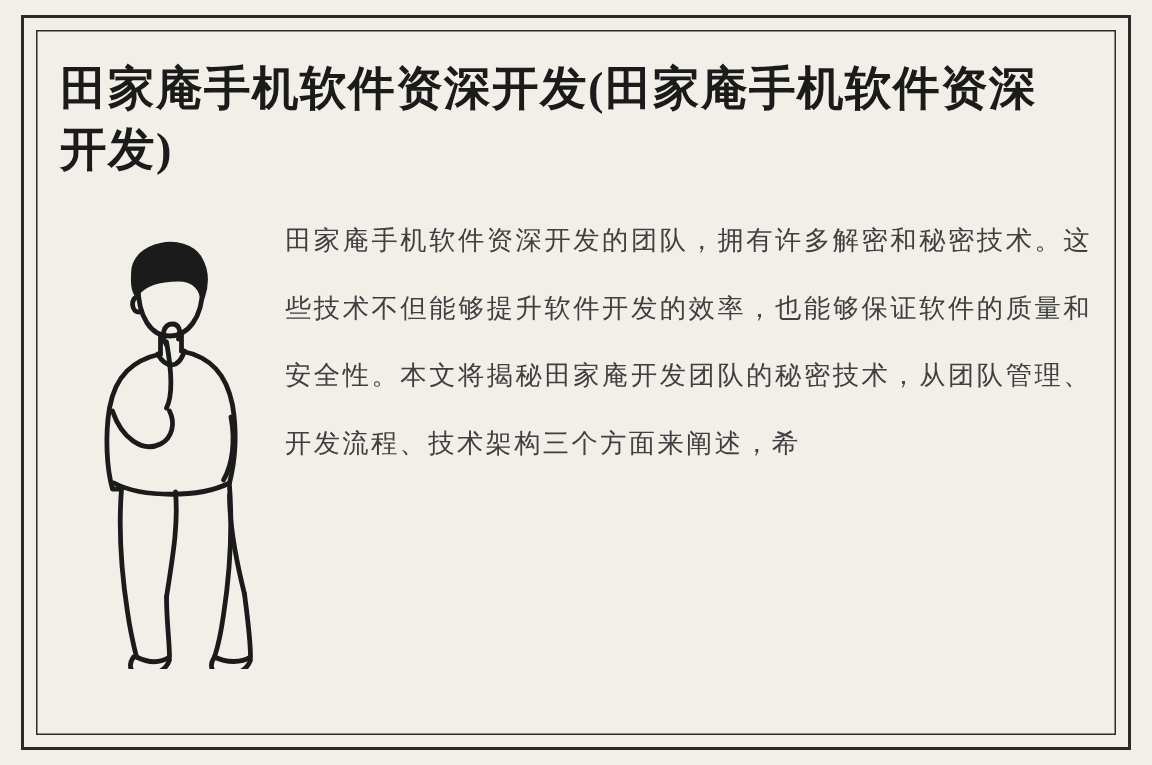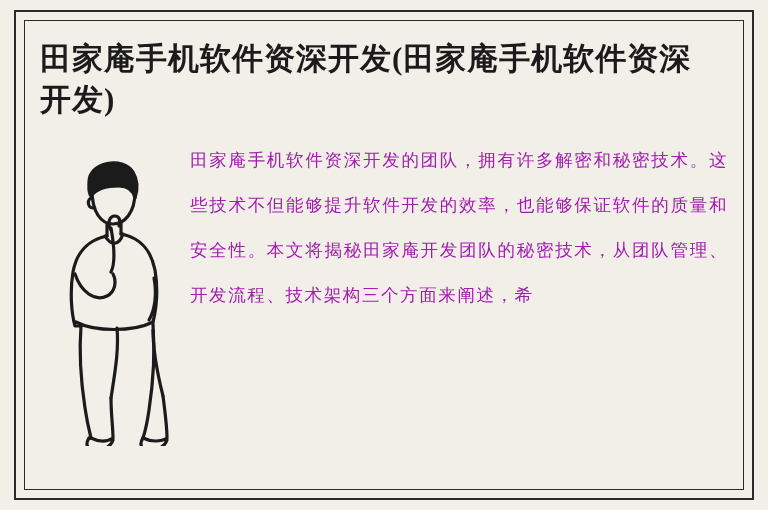--- a/index.html
+++ b/index.html
@@ -66,21 +66,21 @@
     flex: 0 0 150px;
     padding-top: 10px;
     display: flex;
     justify-content: center;
   }
   .article {
     flex: 1 1 auto;
     font-family: "Liberation Sans", sans-serif;
     font-size: 17.5px;
     line-height: 45px;
-    color: #a21caf;
+    color: #404040;
     letter-spacing: 1.6px;
     text-align: justify;
     padding-top: 2px;
     overflow: hidden;
     max-height: 300px;
   }
   .article p {
     margin: 0;
   }
 </style>

